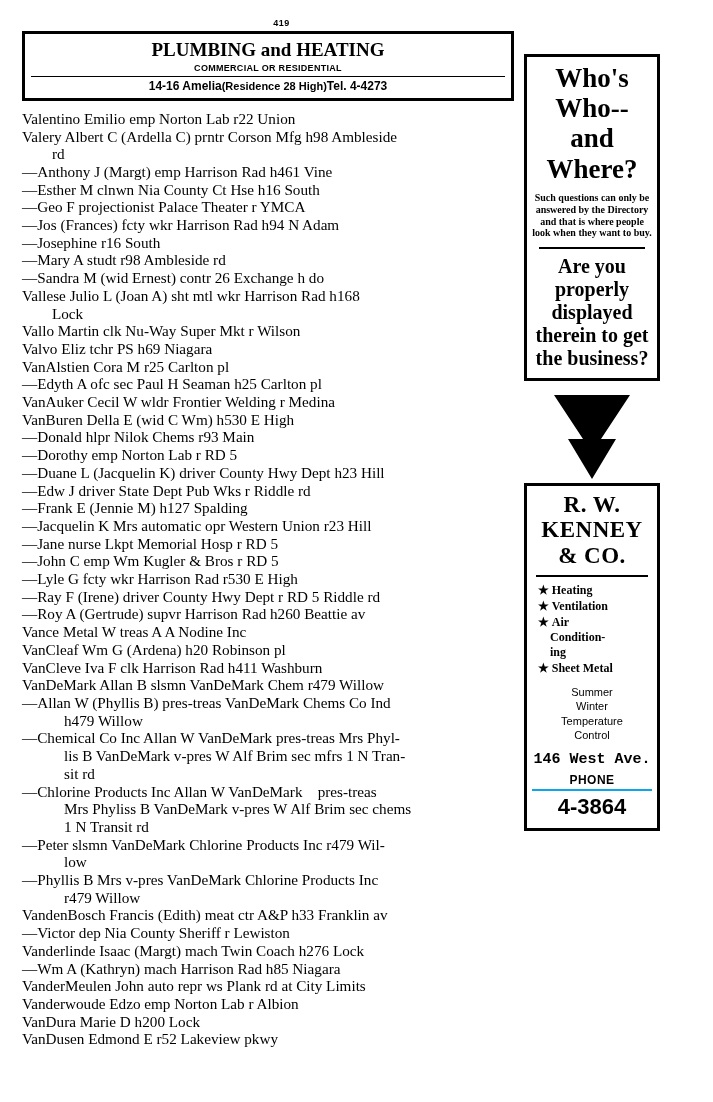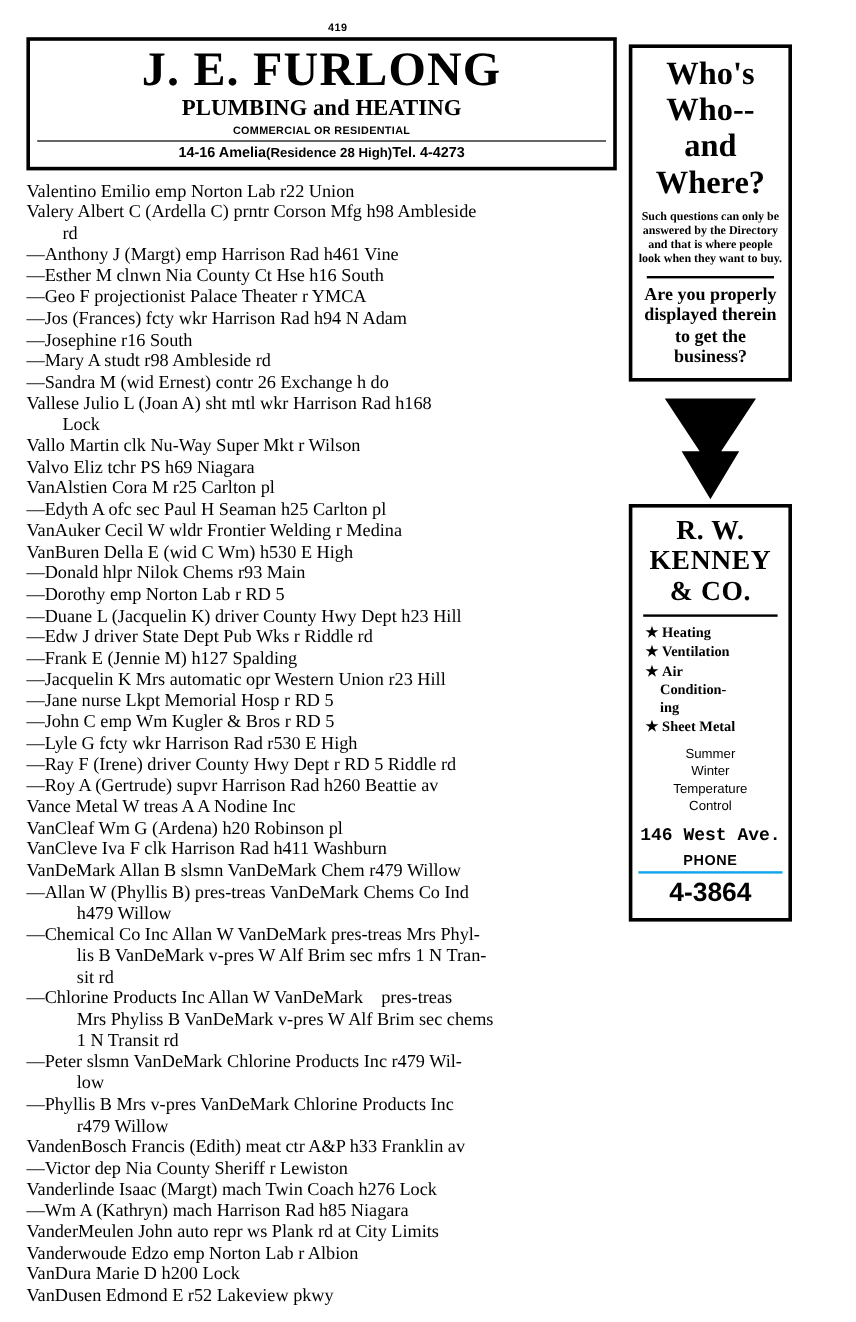--- a/index.html
+++ b/index.html
@@ -36,21 +36,21 @@
     align-items: flex-start;
     gap: 10px;
   }
   .main-col {
     width: 492px;
     flex: 0 0 492px;
   }
   .side-col {
     width: 136px;
     flex: 0 0 136px;
-    margin-top: 6px;
+    margin-top: 23px;
   }
 
   
   .furlong-ad {
     border: 3px solid #000;
     padding: 4px 6px 5px 6px;
     margin-bottom: 9px;
     background: #fff;
     text-align: center;
   }
@@ -138,21 +138,21 @@
     margin-top: 8px;
     margin-bottom: 8px;
   }
   .whoswho .hr {
     border-top: 2px solid #000;
     margin: 6px 8px;
   }
   .whoswho .ask {
     font-family: "Liberation Serif", serif;
     font-weight: bold;
-    font-size: 15px;
+    font-size: 20px;
     line-height: 1.15;
   }
   .arrow-wrap {
     height: 92px;
     display: flex;
     align-items: center;
     justify-content: center;
   }
   .arrow-svg { display: block; }
 
@@ -216,21 +216,20 @@
 
 <div class="page">
 
   <div class="page-number">419</div>
 
   <div class="columns">
 
     <div class="main-col">
 
       <div class="furlong-ad">
-        <div class="name">J. E. FURLONG</div>
         <div class="sub1">PLUMBING and HEATING</div>
         <div class="sub2">COMMERCIAL OR RESIDENTIAL</div>
         <div class="rule"></div>
         <div class="bottomrow">
           <div class="addr">14-16 Amelia</div>
           <div class="res">(Residence 28 High)</div>
           <div class="tel">Tel. 4-4273</div>
         </div>
       </div>
 

